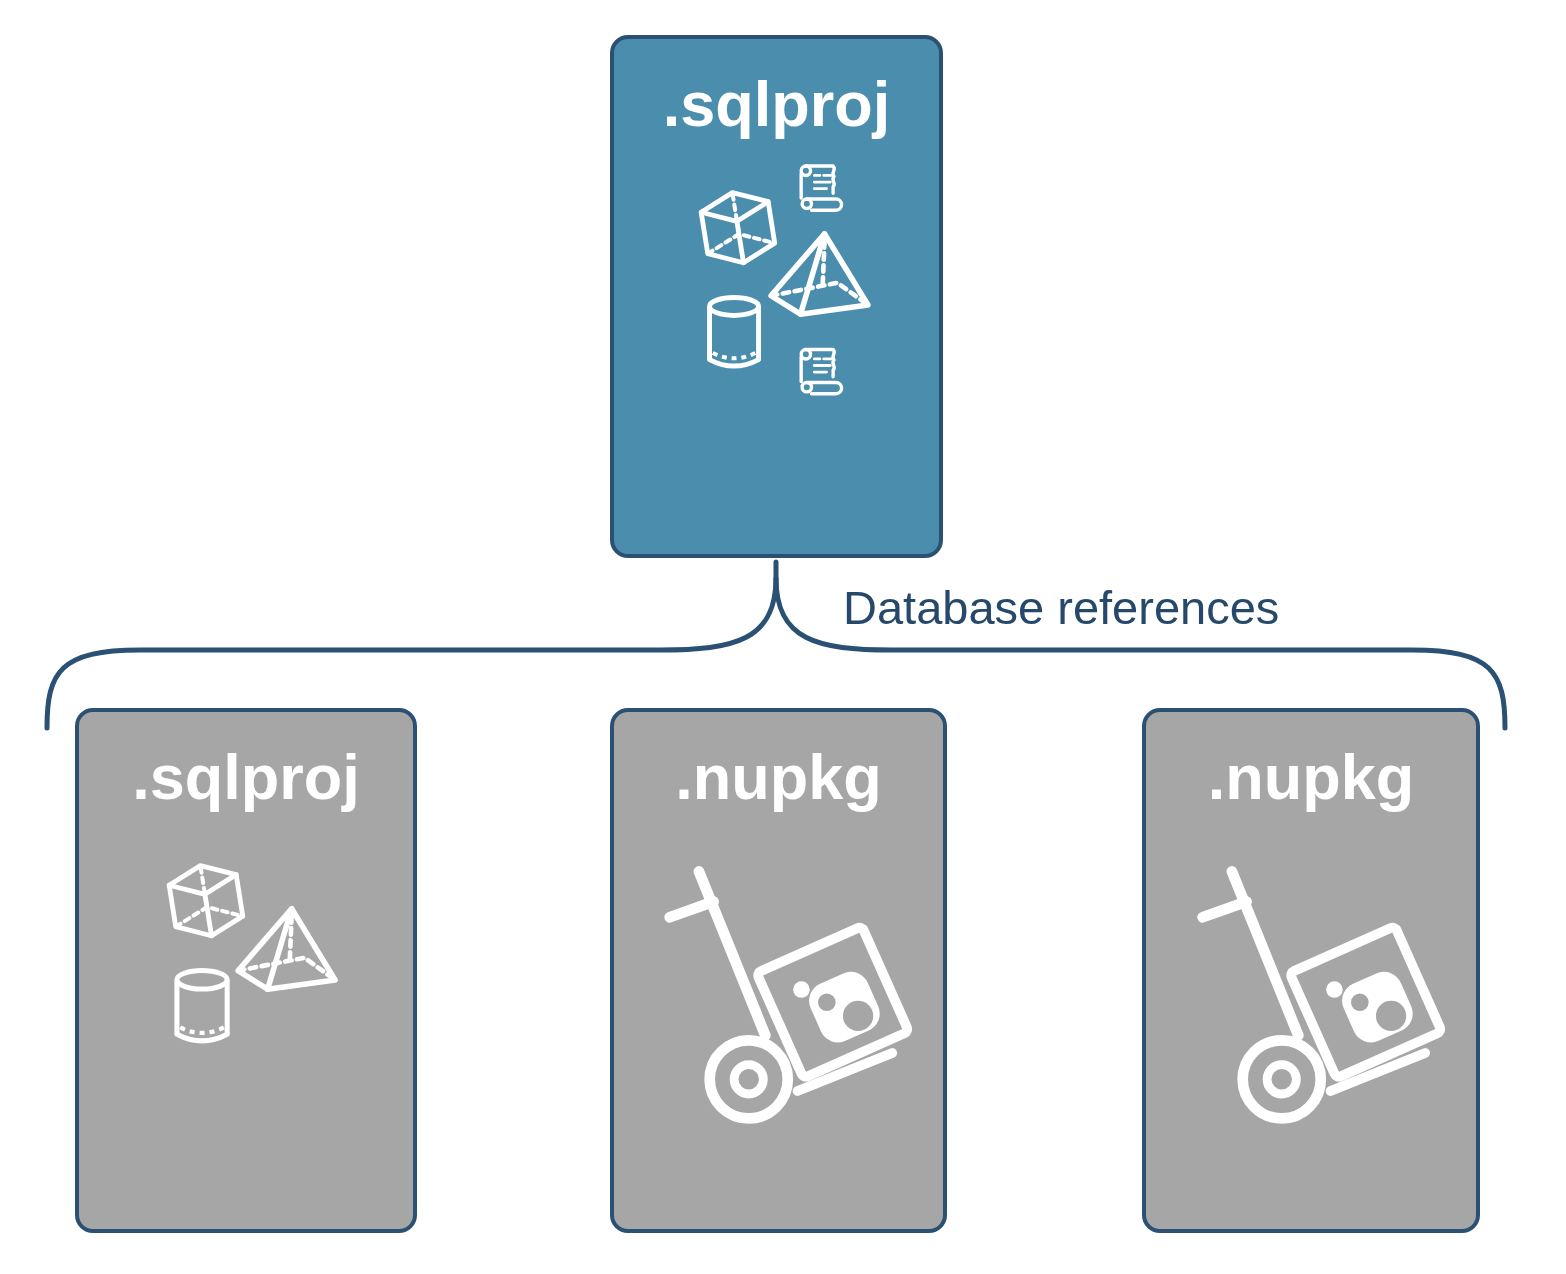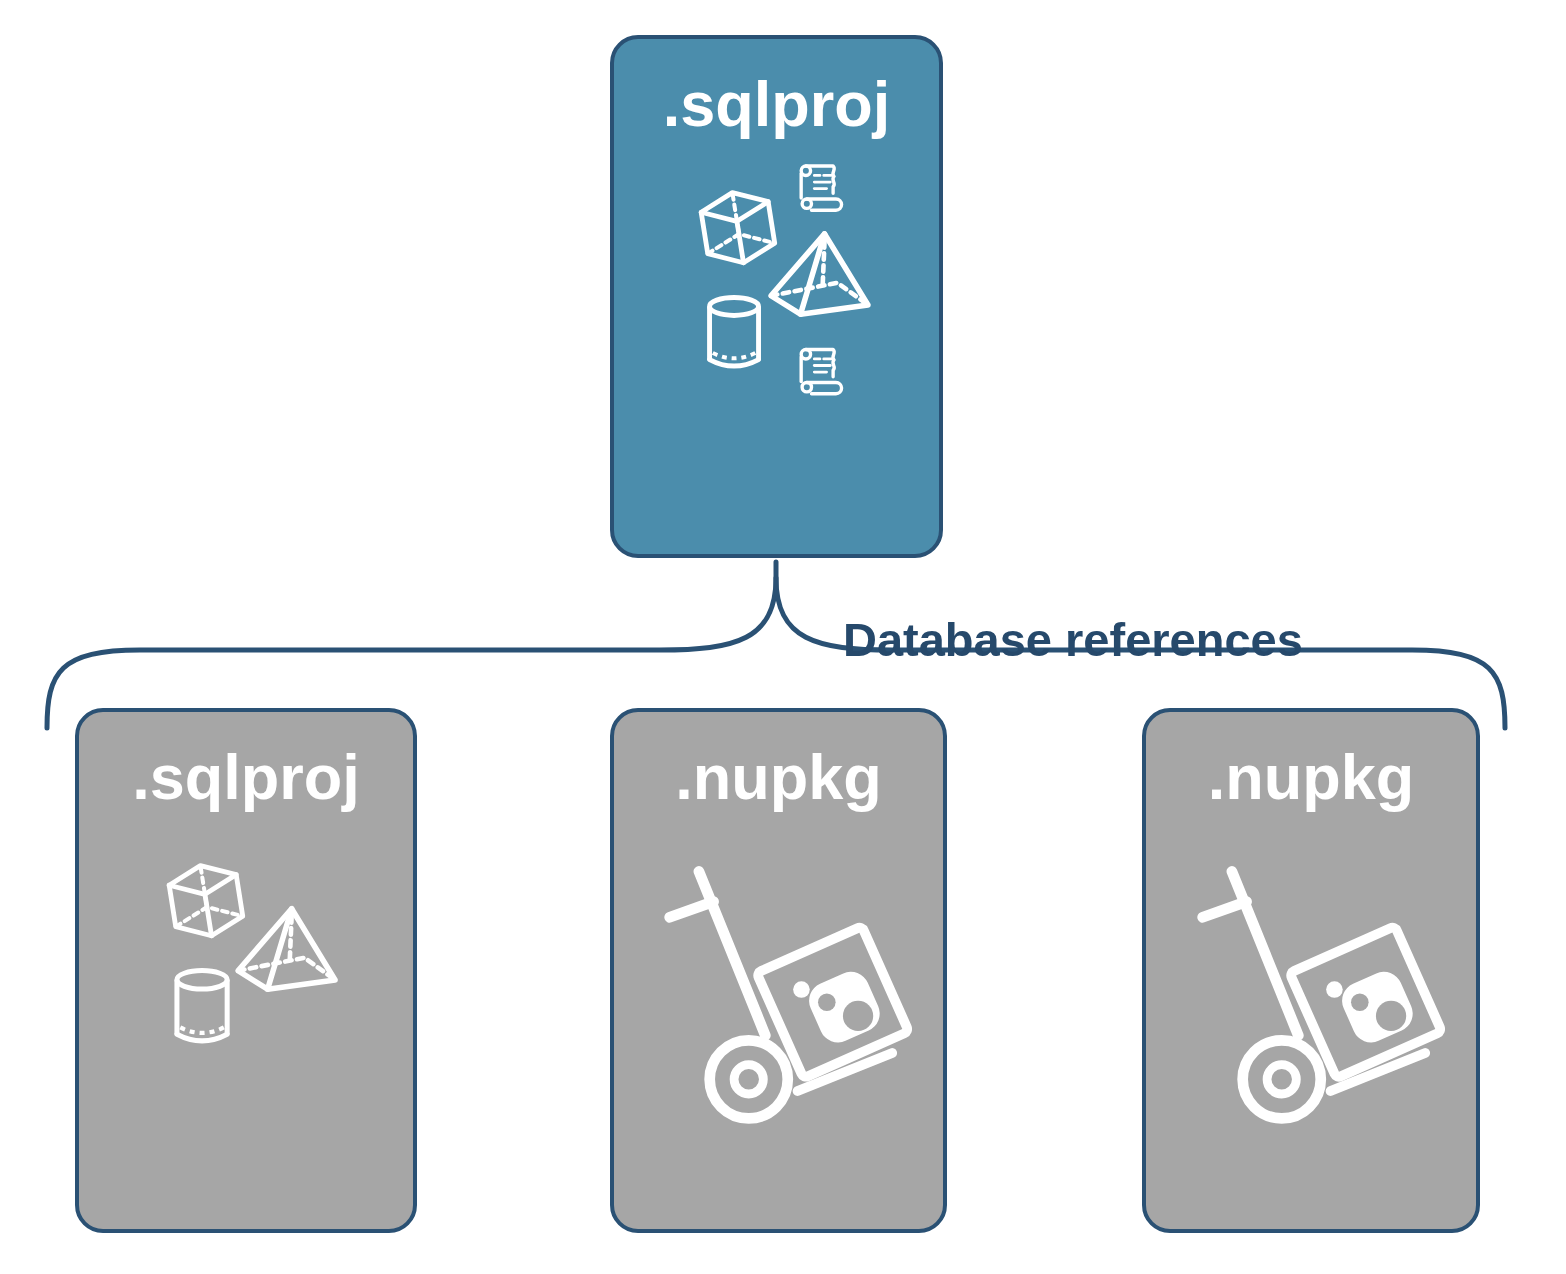--- a/index.html
+++ b/index.html
@@ -2,37 +2,36 @@
 <html><head>
 <meta charset="utf-8">
 <style>
   html,body { margin:0; padding:0; background:#ffffff; }
   .canvas {
     position:relative; width:1566px; height:1274px; background:#ffffff;
     font-family:"Liberation Sans", sans-serif; overflow:hidden;
   }
   .node {
     position:absolute; box-sizing:border-box;
-    border:4px solid #2a5174; border-radius:28px;
+    border:4px solid #2a5174; border-radius:18px;
   }
   .node--root  { left:610px;  top:35px;  width:333px; height:523px; background:#4b8dac; }
   .node--c1    { left:75px;   top:708px; width:342px; height:525px; background:#a6a6a6; }
   .node--c2    { left:610px;  top:708px; width:337px; height:525px; background:#a6a6a6; }
   .node--c3    { left:1142px; top:708px; width:338px; height:525px; background:#a6a6a6; }
   .box-title {
     margin:0; padding-top:34px; text-align:center;
     font-size:63px; font-weight:700; color:#ffffff; line-height:1;
   }
   .box-icons { position:absolute; left:0; top:0; width:100%; height:100%; }
   .brace-svg { position:absolute; left:0; top:0; width:1566px; height:1274px; }
   .connector-label {
     position:absolute; left:843px; top:584px;
-    font-size:47px; font-weight:700; color:#26496b; line-height:1;
+    font-size:47px; font-weight:400; color:#26496b; line-height:1;
     white-space:nowrap;
-    margin-top:32px;
   }
   .defs-holder { position:absolute; width:0; height:0; overflow:hidden; }
 </style>
 </head>
 <body>
 
 <div class="canvas">
 
   <svg class="defs-holder" aria-hidden="true">
     <defs>

